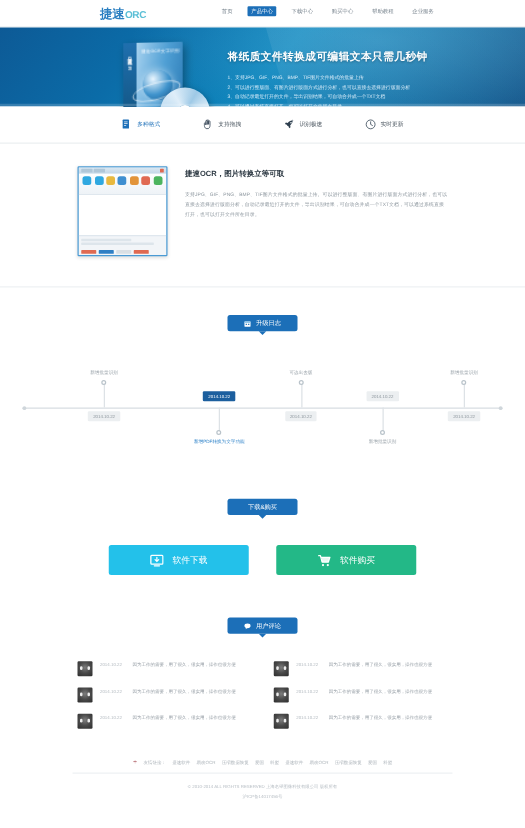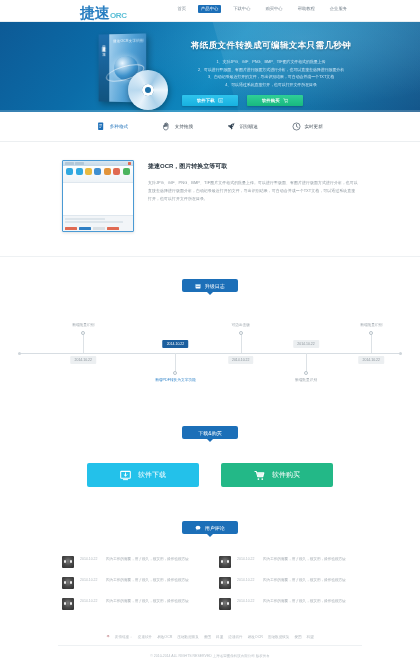--- a/index.html
+++ b/index.html
@@ -17,41 +17,41 @@
     display: flex;
     align-items: center;
     border-bottom: 1px solid #e9eef1;
     position: relative;
   }
   .logo {
     position: absolute; left: 80px; top: 4px;
     font-size: 9px; font-weight: bold; letter-spacing: -0.3px;
     display: flex; align-items: baseline;
   }
-  .logo-cn { color: #2a7fc1; font-size: 15px; }
+  .logo-cn { color: #2a7fc1; font-size: 10px; }
   .logo-en { color: #5bbfd6; font-size: 8px; margin-left: 0.5px; }
   .nav {
     position: absolute; right: 70px; top: 5px;
     display: flex; gap: 9px; align-items: center;
   }
   .nav a {
     font-size: 4.3px; color: #7a8690; text-decoration: none;
     padding: 2px 3px; white-space: nowrap; line-height: 1;
   }
   .nav a.active {
     background: #1c6fb8; color: #fff; border-radius: 1px;
   }
 
   
   .hero {
-    height: 90px;
+    height: 63px;
     background:
       radial-gradient(ellipse 320px 110px at 72% 18%, rgba(120,200,235,0.30) 0%, rgba(120,200,235,0) 62%),
       linear-gradient(128deg, #0d5a96 0%, #0b6ca8 26%, #0e86bd 52%, #0c6fa6 74%, #0a4f86 100%);
-    position: relative; overflow: hidden; text-align: center;
+    position: relative; overflow: hidden;
   }
   .hero::before {
     content: ""; position: absolute; top: -40px; right: -30px;
     width: 220px; height: 170px;
     background: linear-gradient(200deg, rgba(255,255,255,0.12), rgba(255,255,255,0));
     transform: rotate(-16deg);
   }
   .hero::after {
     content: ""; position: absolute; bottom: 0; left: 0; right: 0; height: 2px;
     background: rgba(255,255,255,0.18);

